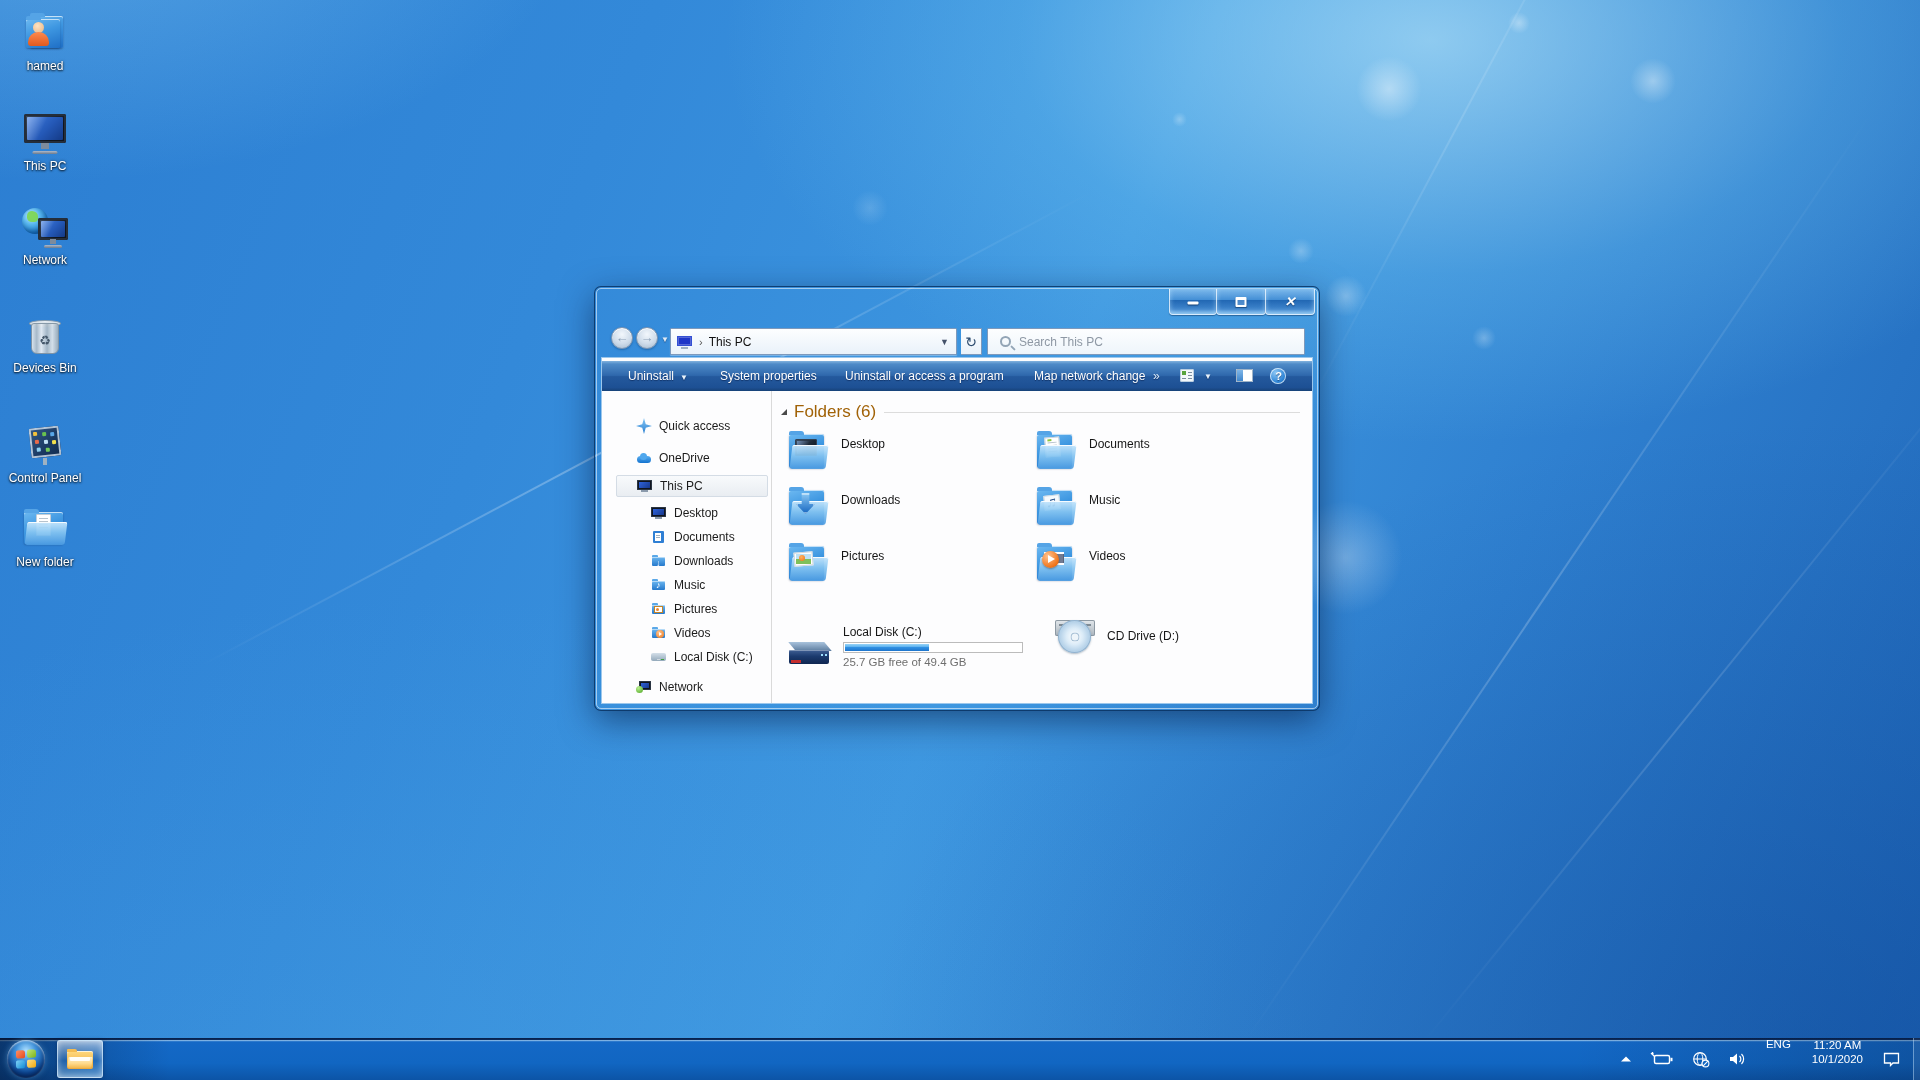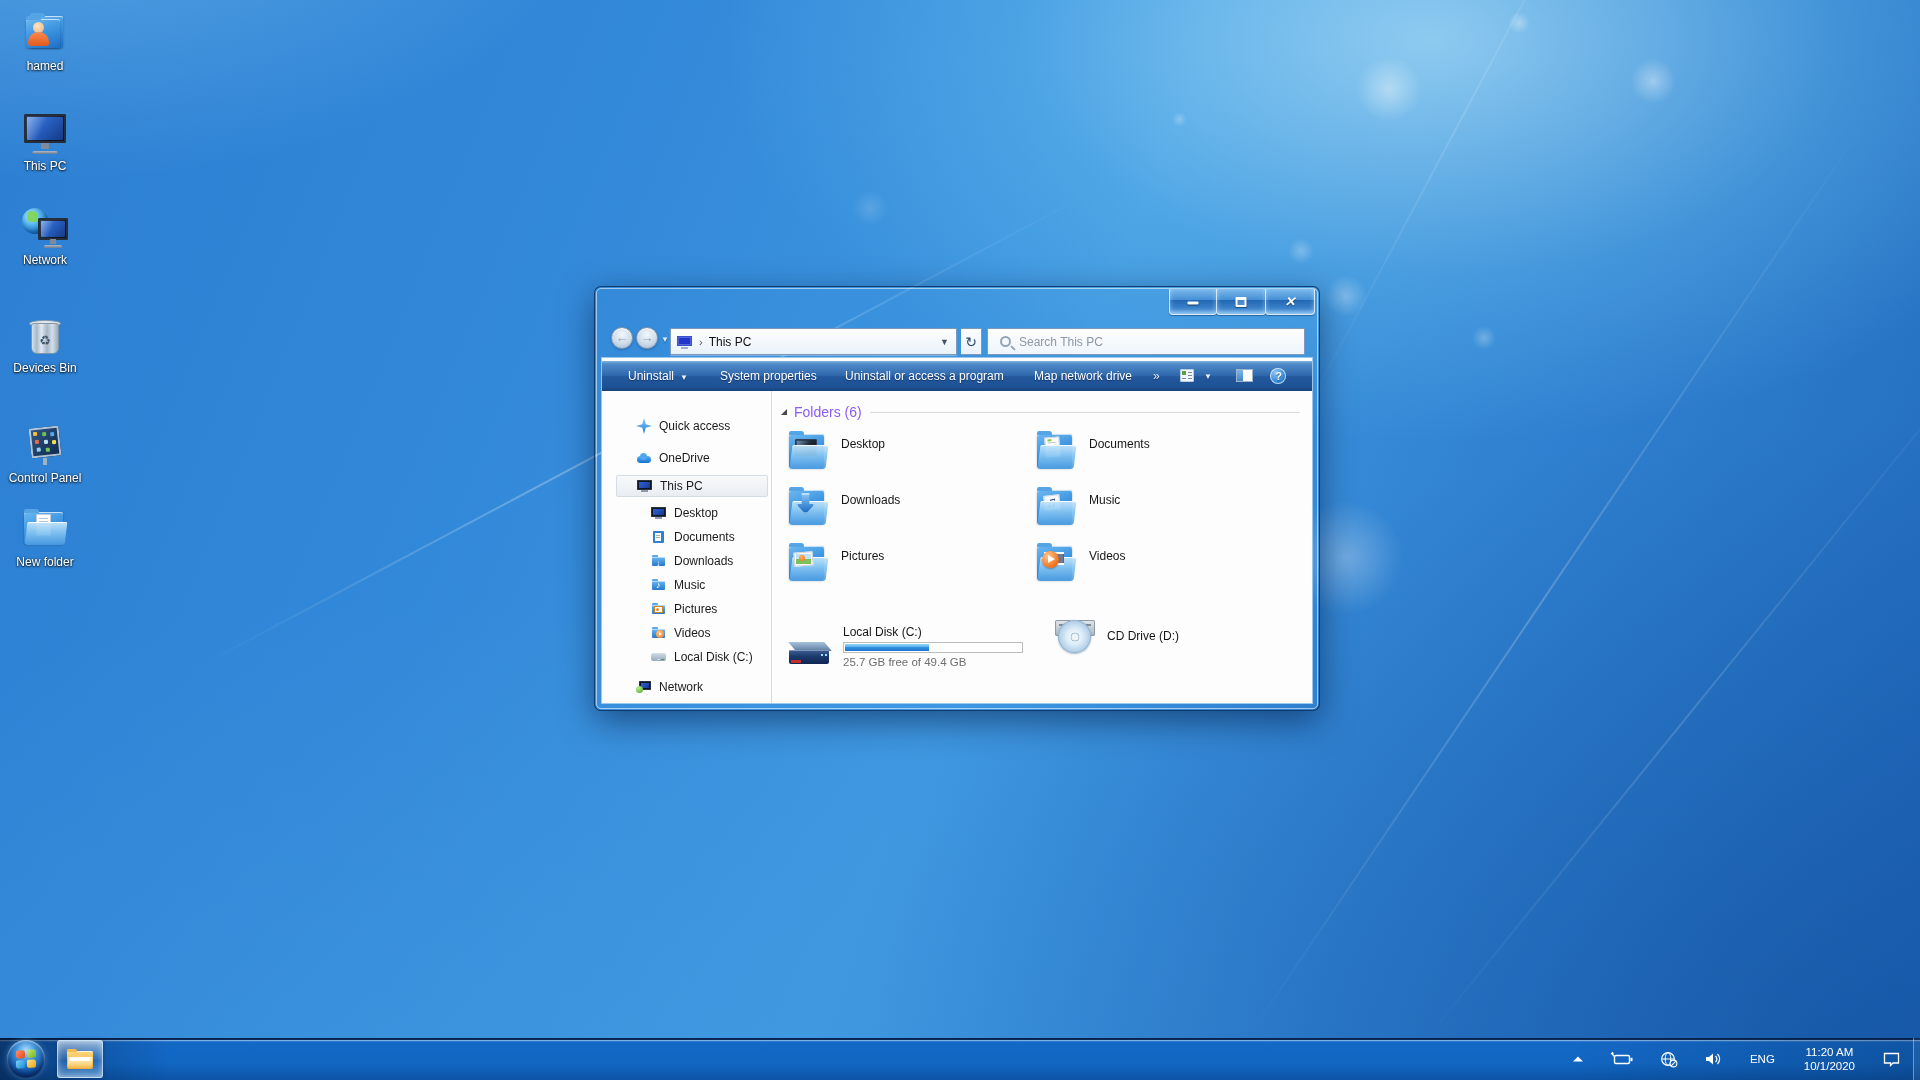--- a/index.html
+++ b/index.html
@@ -202,21 +202,21 @@
     border-color:#708496;background:linear-gradient(180deg,#d4dfe9,#93a9bb)}
   .si-disk i::after{content:"";position:absolute;right:2px;bottom:1px;width:3px;height:1px;background:#3f9e3f;box-shadow:-4px 0 0 #cfd8e0}
   .si-net i{position:absolute;left:3px;top:2px;width:12px;height:9px;background:#10151f;border-radius:1px;box-shadow:inset 0 0 0 1px #2a3442}
   .si-net i::before{content:"";position:absolute;inset:2px;background:linear-gradient(135deg,#2f63dc,#16388c)}
   .si-net::before{content:"";position:absolute;left:0;top:7px;width:7px;height:7px;border-radius:50%;z-index:1;
     background:radial-gradient(circle at 35% 30%,#b9ef8f,#4ca521)}
 
   .main{position:absolute;left:171px;right:0;top:0;bottom:0}
   .ghdr{position:absolute;left:8px;right:12px;height:16px;display:flex;align-items:center;cursor:pointer}
   .ghdr .tri{width:0;height:0;border-bottom:6px solid #4a4a4a;border-left:6px solid transparent;margin-right:7px}
-  .ghdr .gt{font-size:14px;color:#8b5cf6;white-space:nowrap}
+  .ghdr .gt{font-size:17px;color:#a16207;white-space:nowrap}
   .ghdr .hline{flex:1;height:1px;background:#dcdcdc;margin-left:8px;margin-top:1px}
 
   .tile{position:absolute;width:246px;height:52px;display:flex;cursor:pointer}
   .tile .fol{width:46px;height:46px;margin-top:2px;flex:none}
   .tile .tlabel{margin-left:10px;margin-top:9px;font-size:12px;color:#161616;white-space:nowrap}
 
   .ov-desktop{left:10px;top:9px;width:22px;height:17px;border-radius:2px;
     background:linear-gradient(135deg,#45566b 0%,#1a2532 55%,#0c141e 100%);box-shadow:inset 0 0 0 1px #314052}
   .ov-desktop::after{content:"";position:absolute;inset:2px;background:linear-gradient(115deg,rgba(160,200,255,.5),rgba(255,255,255,0) 55%)}
   .ov-docs{left:12px;top:7px;width:15px;height:20px;background:#fff;border:1px solid #c7d1da;transform:rotate(-5deg)}
@@ -287,21 +287,21 @@
     background:linear-gradient(180deg,rgba(255,255,255,.55) 0%,rgba(210,235,255,.25) 40%,rgba(90,160,230,.25) 55%,rgba(170,220,255,.5) 100%);
     box-shadow:inset 0 0 6px rgba(255,255,255,.5),0 0 4px rgba(0,20,60,.4)}
   .expfol{position:absolute;left:50%;top:50%;width:26px;height:20px;transform:translate(-50%,-50%)}
   .expfol .eb{position:absolute;left:0;top:2px;right:0;bottom:0;border-radius:2px;
     background:linear-gradient(180deg,#ffd97e,#eda93c);box-shadow:inset 0 1px 0 rgba(255,255,255,.7)}
   .expfol .eb::before{content:"";position:absolute;left:0;top:-2px;width:10px;height:3px;border-radius:1px 2px 0 0;background:#f4bc52}
   .expfol .ef{position:absolute;left:1px;right:1px;bottom:1px;height:11px;border-radius:1px 1px 2px 2px;
     background:linear-gradient(180deg,#fff3cf 0%,#ffd98a 60%,#f3b84e 100%);transform:skewX(-6deg)}
   .expfol .es{position:absolute;left:3px;top:8px;right:3px;height:4px;background:rgba(255,255,255,.9);border-radius:1px;z-index:2}
 
-  .tray{position:absolute;right:12px;top:0;height:42px;display:flex;align-items:center;gap:12px;color:#fff}
+  .tray{position:absolute;right:12px;top:0;height:42px;display:flex;gap:4px;color:#fff}
   .tricon{height:42px;display:flex;align-items:center;justify-content:center;cursor:pointer;padding:0 7px}
   .tray svg{display:block}
   .lang{font-size:11.5px;padding:0 9px;cursor:pointer}
   .clock{text-align:center;font-size:11.5px;line-height:14px;padding:0 8px;cursor:pointer;white-space:nowrap}
   .showdesk{position:absolute;right:0;top:0;width:7px;height:42px;border-left:1px solid rgba(200,230,255,.45);
     background:rgba(255,255,255,.06);cursor:pointer}
 </style>
 </head>
 <body>
 
@@ -434,21 +434,21 @@
     <i class="mag"></i>
     <input type="text" placeholder="Search This PC" style="">
   </div>
 
   <div class="content">
 
     <div class="cmdbar">
       <span class="cmd" style="left:26px"><span>Uninstall</span><span class="cmd-caret">▼</span></span>
       <span class="cmd" style="left:118px"><span>System properties</span></span>
       <span class="cmd" style="left:243px"><span>Uninstall or access a program</span></span>
-      <span class="cmd" style="left:432px"><span>Map network drive</span></span>
+      <span class="cmd" style="left:432px"><span>Map network change</span></span>
       <span class="cmd ovflow" style="left:551px"><span>»</span></span>
       <span class="tbicon icon-views">
           <i></i>
         </span>
       <span class="views-caret">▼</span>
       <span class="tbicon icon-pane">
           <i></i>
         </span>
       <span class="tbicon icon-help">
           <i></i>

